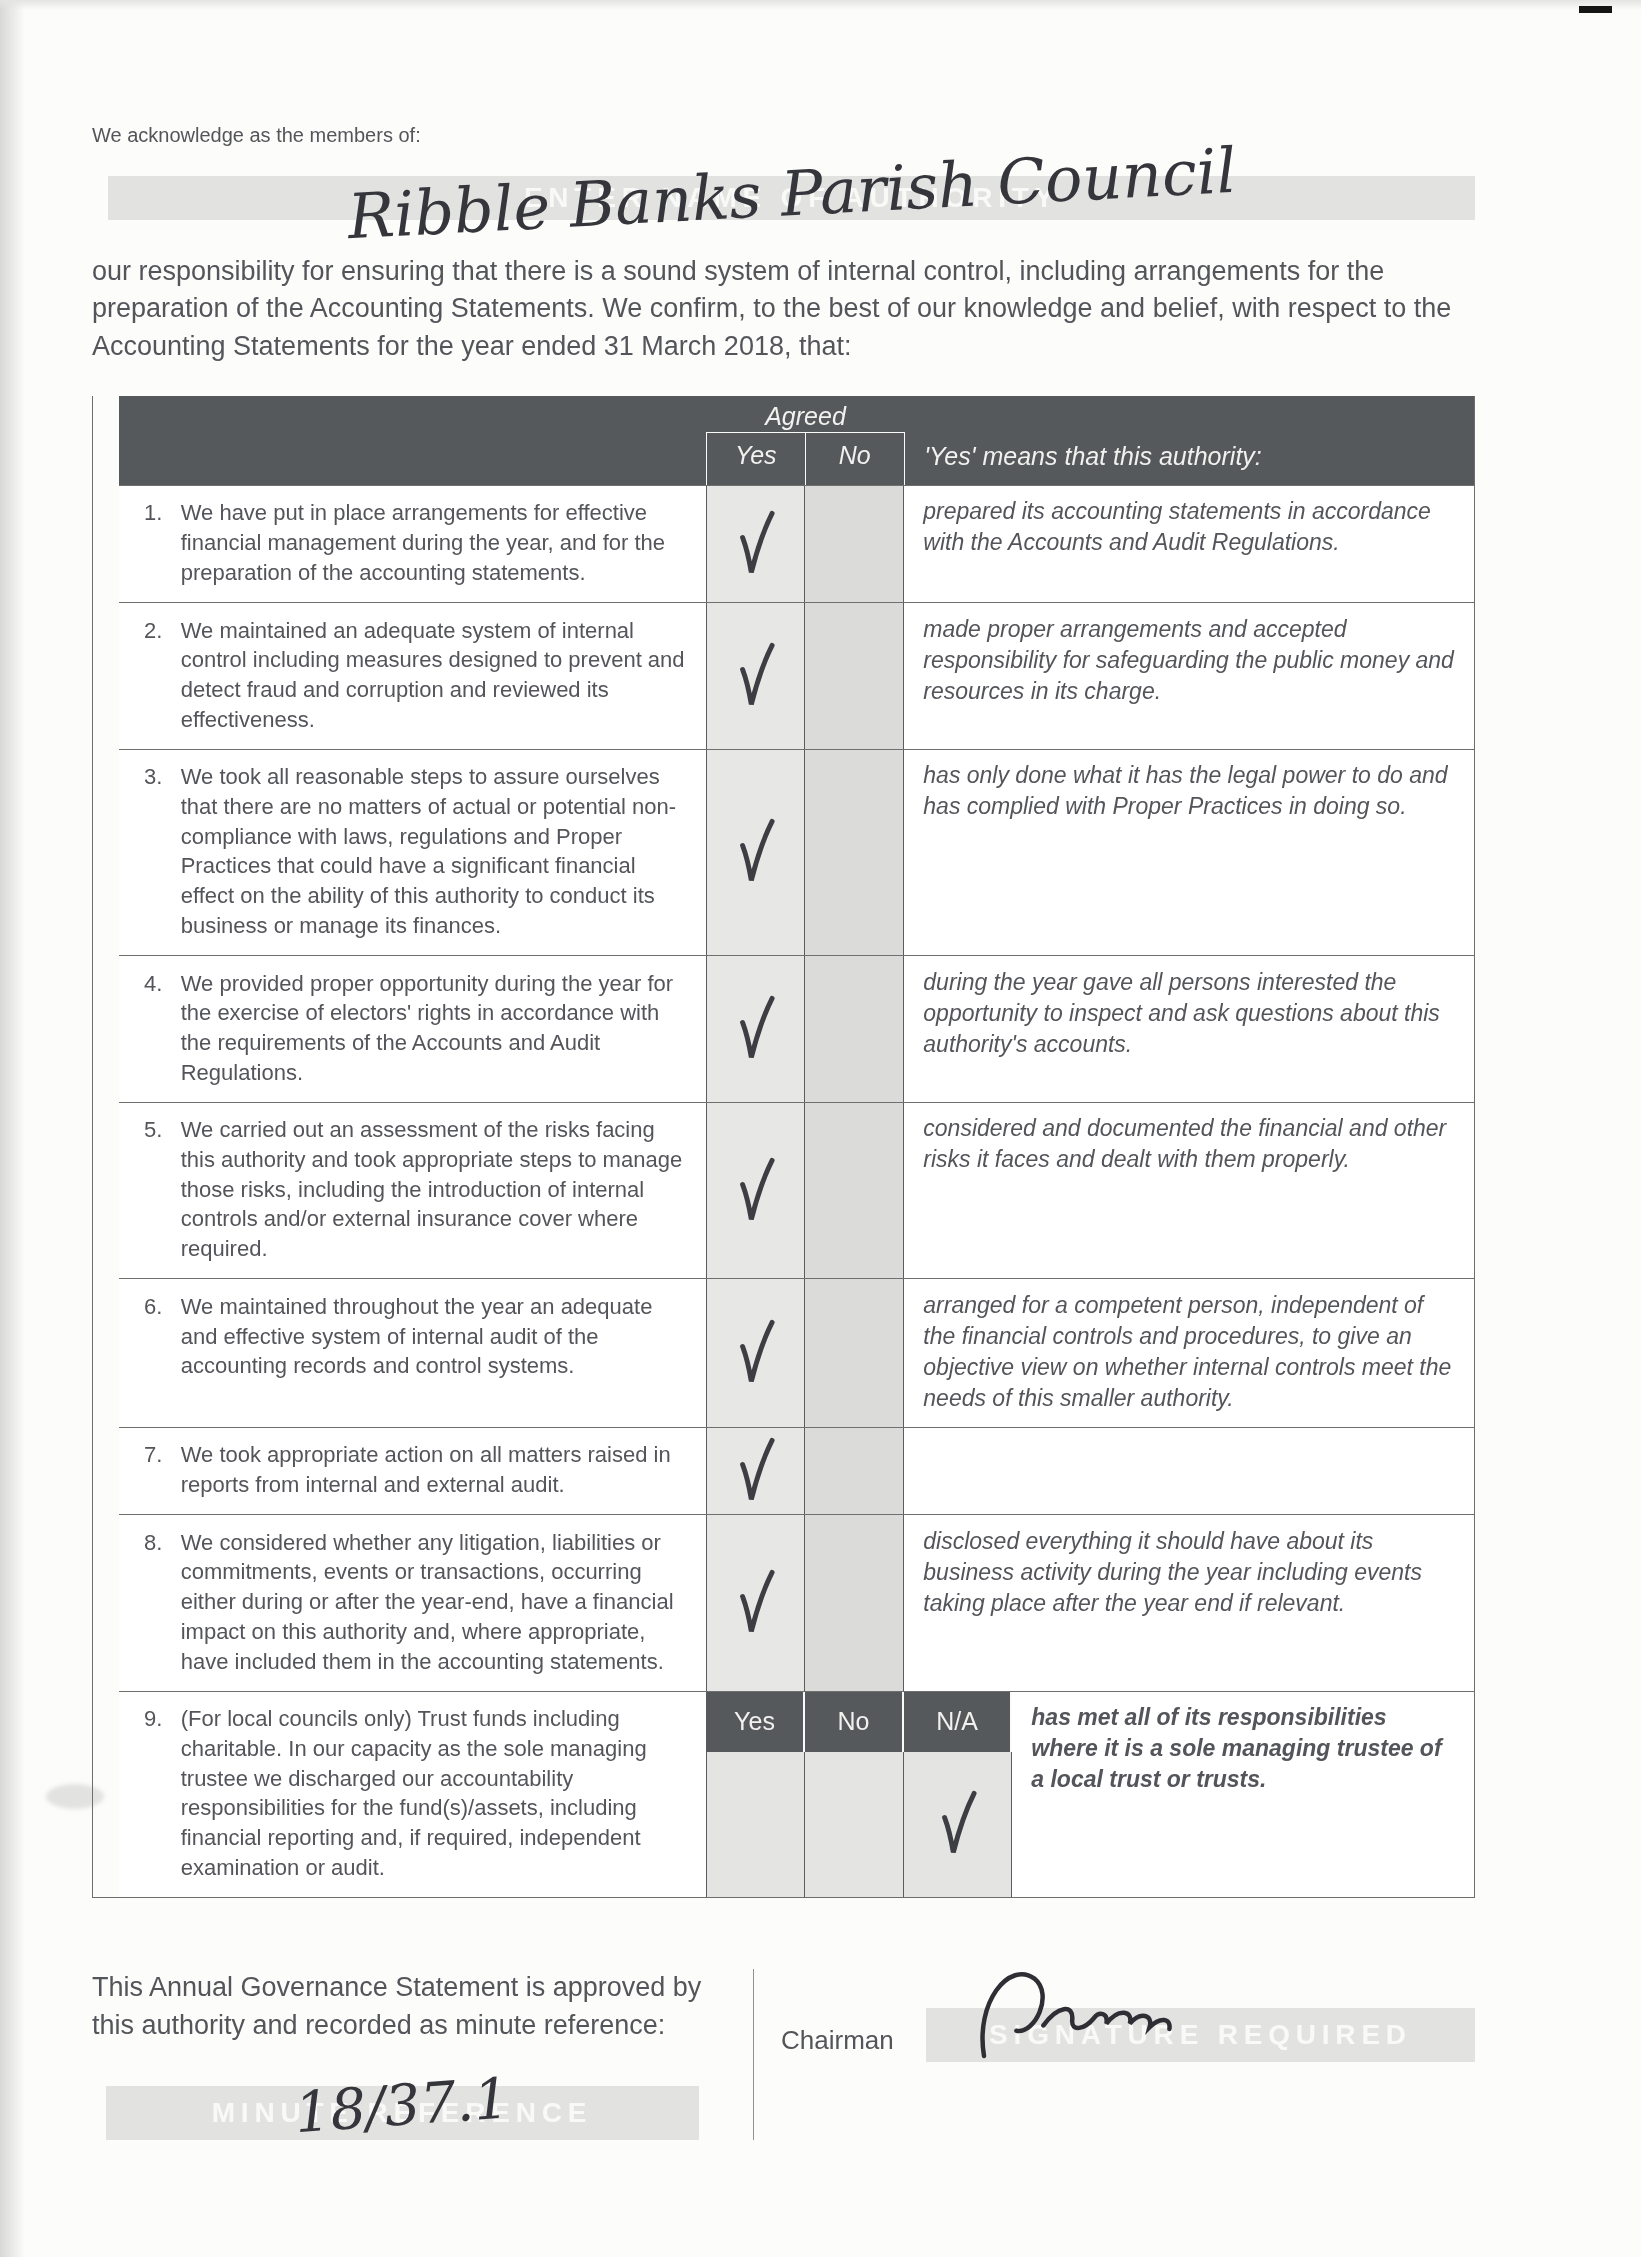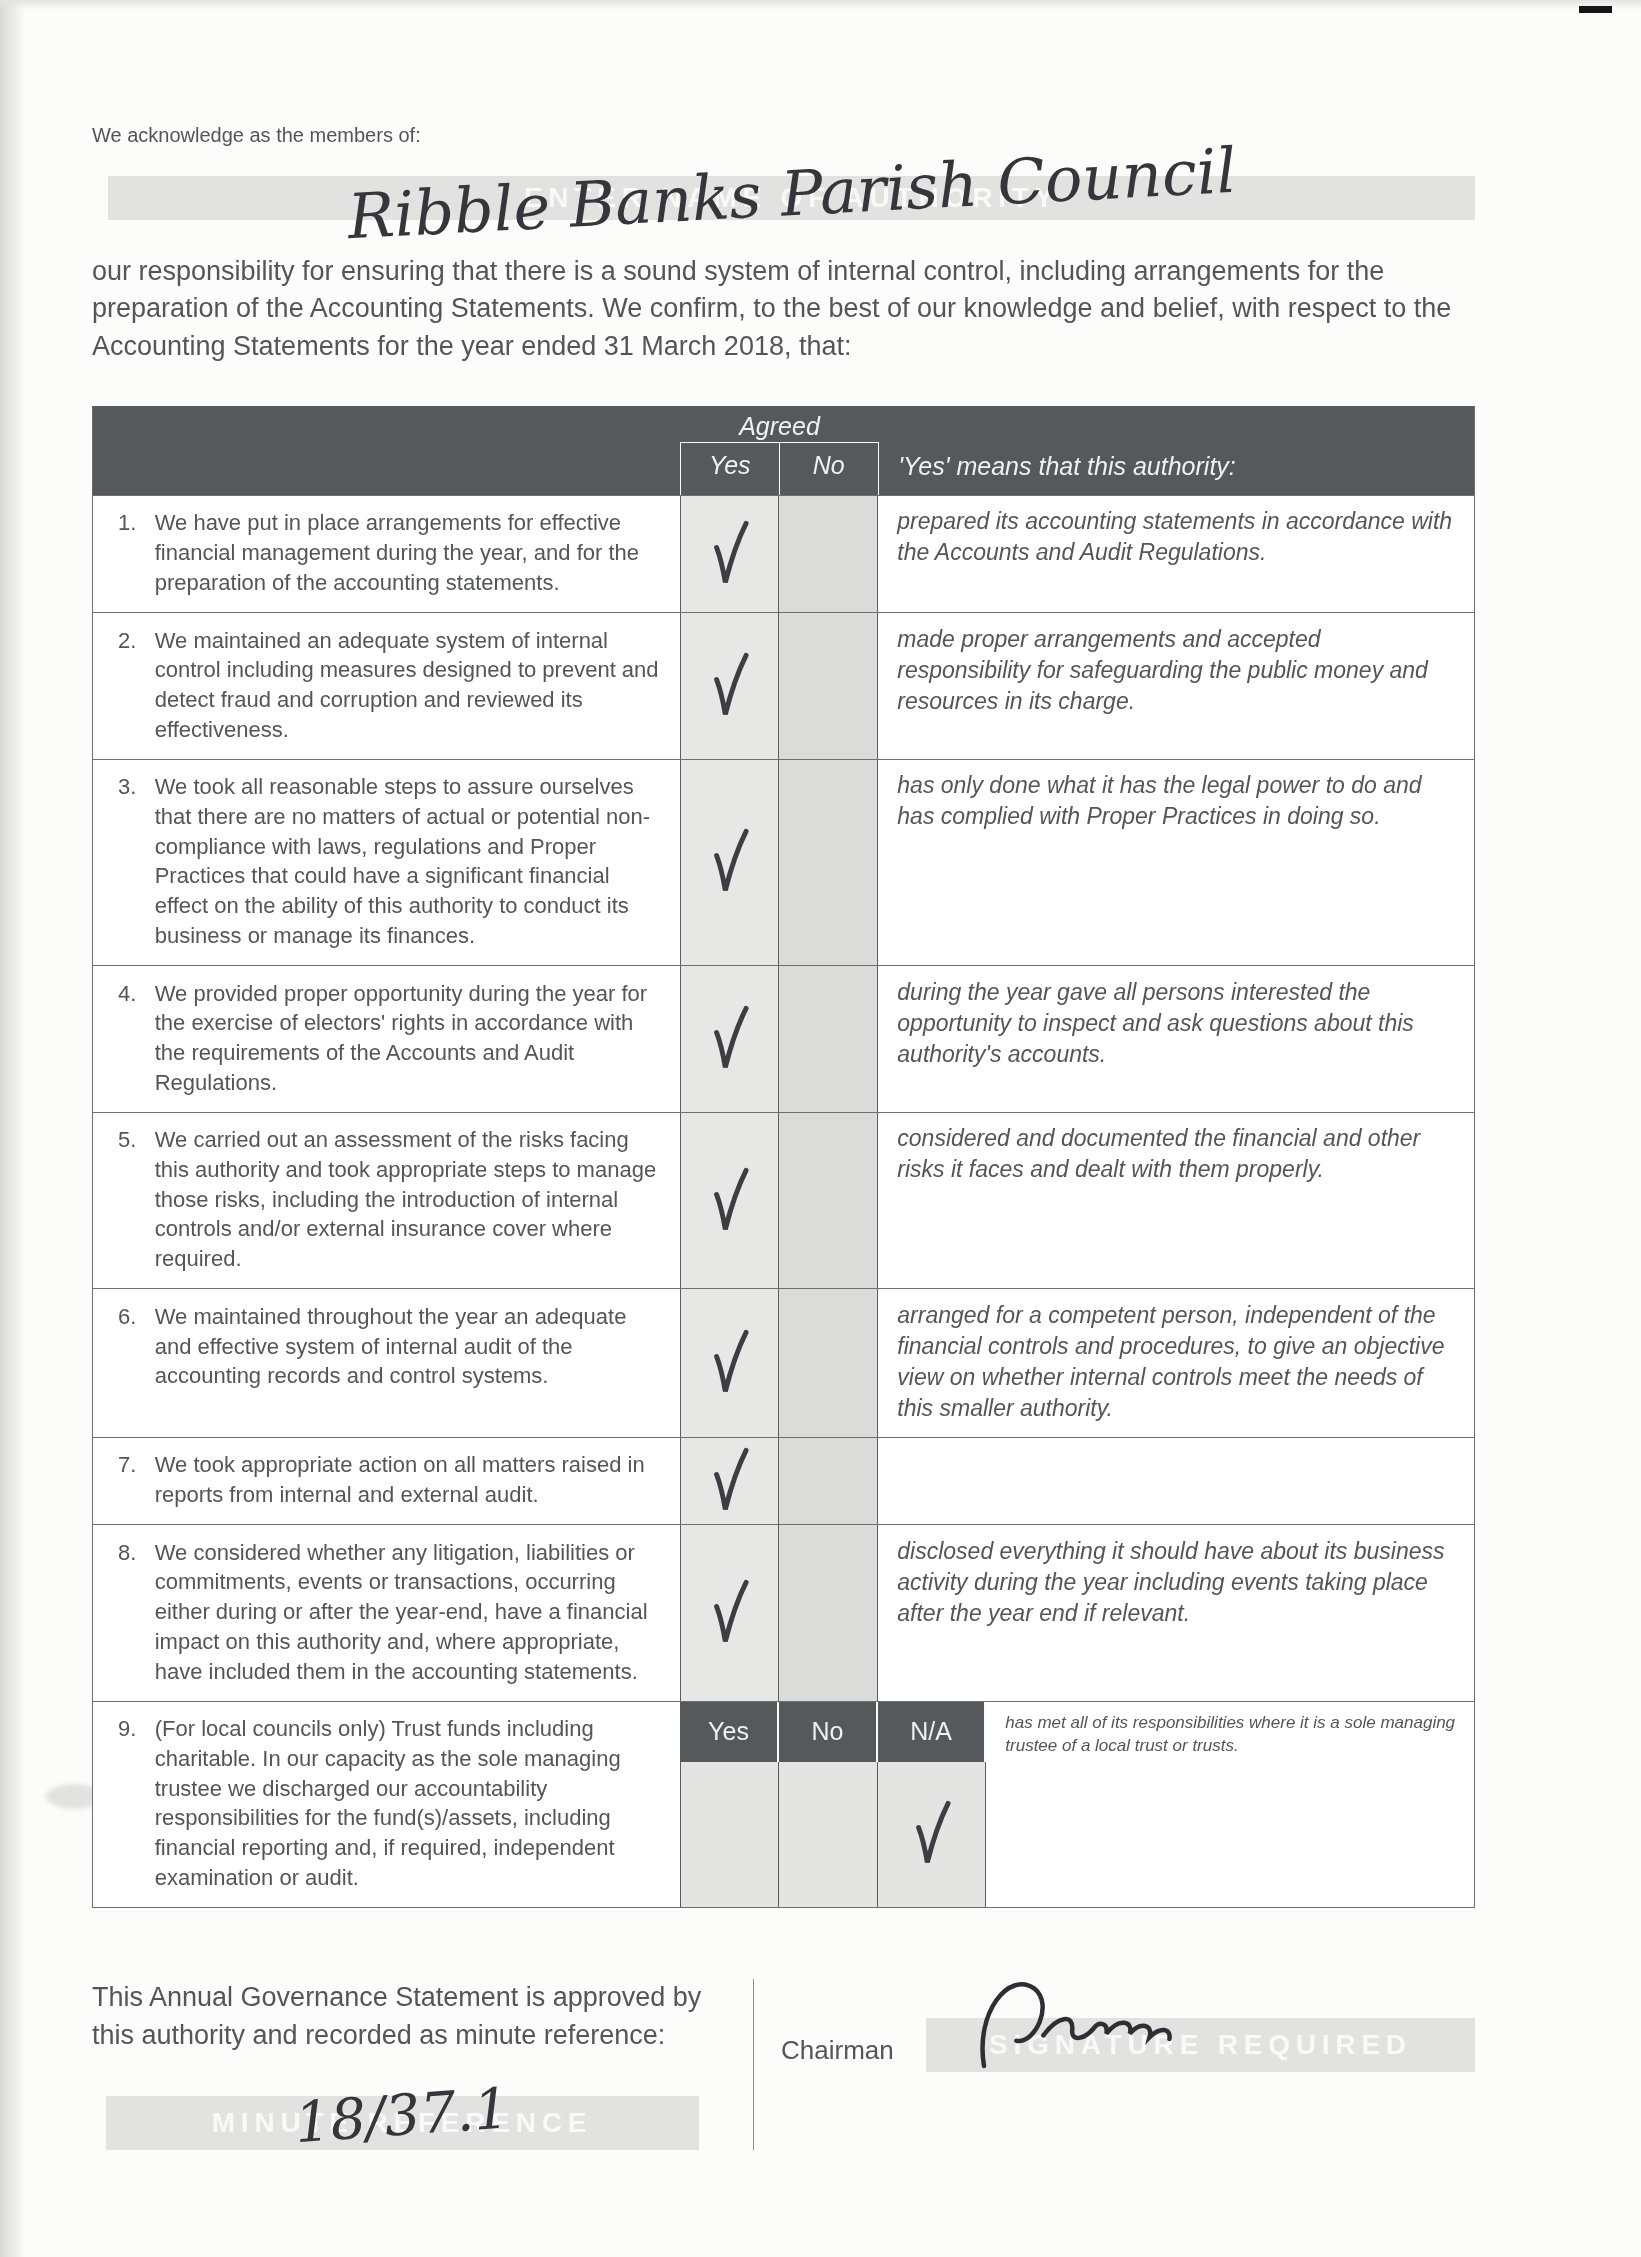--- a/index.html
+++ b/index.html
@@ -26,21 +26,21 @@
   .handwriting{font-family:"DejaVu Serif",serif;font-style:italic;color:#35353c;}
 
   .name-field{height:44px;margin:25px 0 33px 16px;}
   .name-hand{position:absolute;left:50%;top:50%;transform:translate(-50%,-56%) rotate(-3deg);
     font-size:62px;white-space:nowrap;}
 
   .para{font-size:27px;line-height:1.38;margin:33px 0 22px 0;}
 
   
   .gov-table{border-left:1.9px solid #6e6e6c;border-right:1.9px solid #6e6e6c;
-    border-bottom:1.9px solid #6e6e6c;margin-top:41px;}
+    border-bottom:1.9px solid #6e6e6c;margin-top:31px;padding-left:26px;}
   .thead{display:grid;grid-template-columns:587px 199px 1fr;background:#56595b;color:#f1f1ef;min-height:89px;}
   .agreed-wrap{display:flex;flex-direction:column;}
   .agreed{font-style:italic;font-size:25px;text-align:center;padding-top:5.8px;}
   .yesno-box{display:grid;grid-template-columns:1fr 1fr;border:1.9px solid #fbfbf9;border-bottom:none;flex:1;margin-top:1.9px;}
   .yesno-box .hcell{text-align:center;font-style:italic;font-size:25px;padding-top:7.7px;}
   .yes-h{border-right:1.9px solid #fbfbf9;}
   .meaning-h{font-style:italic;font-size:25px;align-self:end;padding:0 0 13.5px 19.3px;}
 
   .row{display:grid;grid-template-columns:587px 99px 99px 1fr;background:#ffffff;border-top:1.9px solid #6f6f6d;}
   .cell-statement{display:flex;gap:7.7px;padding:12.6px 19.3px 14.5px 25px;font-size:22px;line-height:1.35;}
@@ -52,22 +52,22 @@
   .cell-meaning{font-style:italic;font-size:23px;line-height:1.35;padding:10.6px 19.3px 12.6px 19.3px;}
   .tick{height:70px;overflow:visible;}
   .tick path{fill:none;stroke:#3d3d44;stroke-width:4.5;stroke-linecap:round;}
 
   
   .row9{display:grid;grid-template-columns:587px 99px 99px 108px 1fr;
     grid-template-rows:60px auto;background:#ffffff;border-top:1.9px solid #6f6f6d;}
   .r9-statement{grid-row:1 / span 2;grid-column:1;}
   .r9-h{background:#56595b;color:#f1f1ef;display:flex;align-items:center;justify-content:center;
     font-size:25px;border-right:2.9px solid #fbfbf9;}
-  .r9-meaning{grid-row:1 / span 2;grid-column:5;font-style:italic;font-size:17px;line-height:1.35;
-    padding:10.6px 17.4px 12.6px 19.3px;}
+  .r9-meaning{grid-row:1 / span 2;grid-column:5;font-style:italic;font-size:23px;line-height:1.35;
+    padding:10.6px 17.4px 12.6px 19.3px;font-weight:bold;}
   .r9-c{background:#e4e4e2;border-right:1.9px solid #5b5b60;min-height:124px;
     display:flex;align-items:center;justify-content:center;}
   .r9-c.first{border-left:1.9px solid #5b5b60;}
 
   
   .footer{display:flex;margin-top:71px;}
   .f-left{width:626px;padding-right:35px;}
   .f-right{flex:1;border-left:1.9px solid #919190;padding-left:27px;}
   .f-para{font-size:27px;line-height:1.4;margin:0 0 41px 0;}
 

